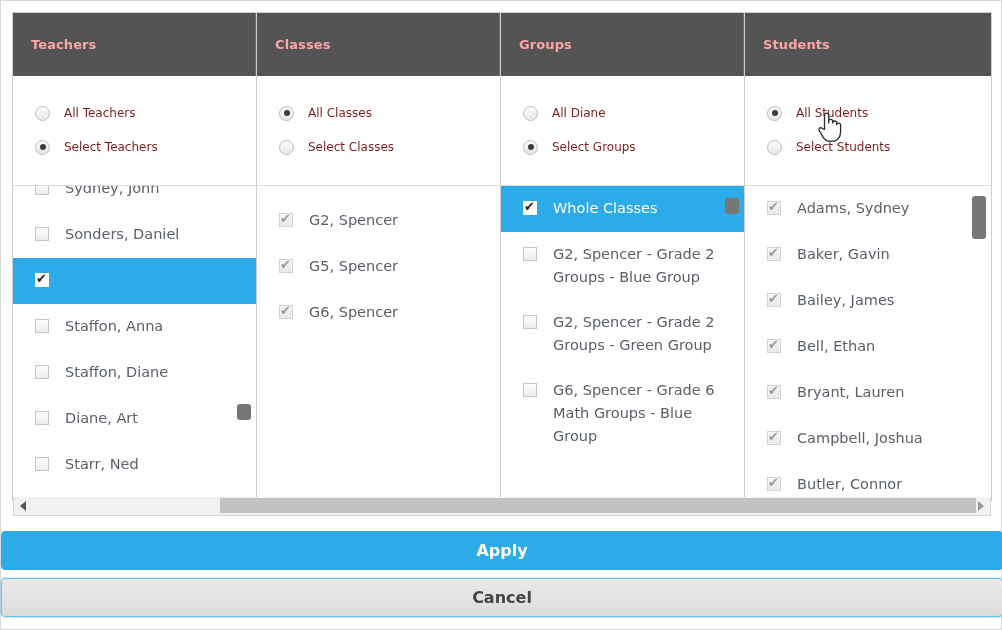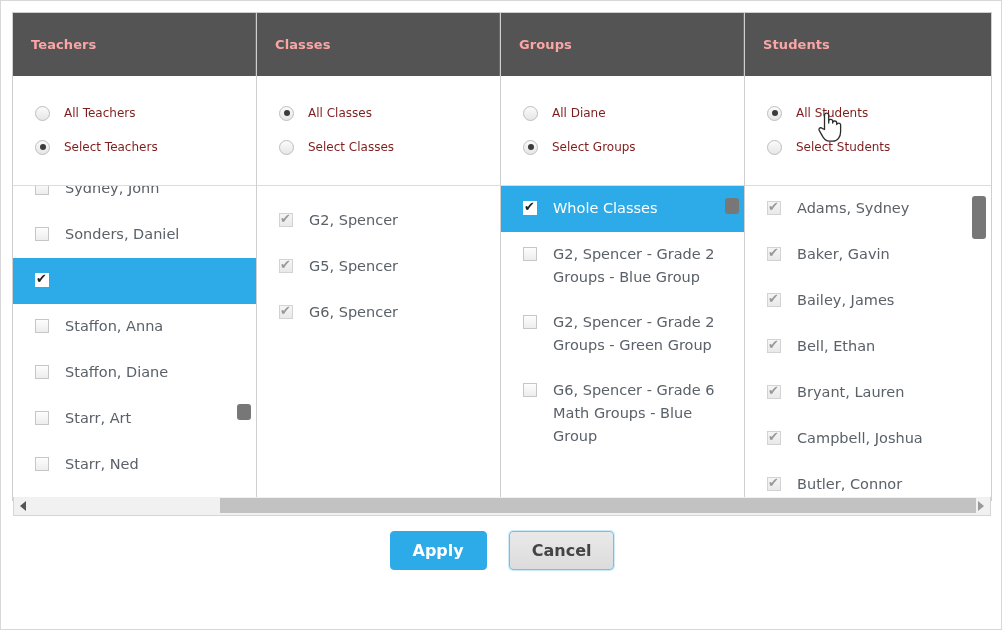--- a/index.html
+++ b/index.html
@@ -224,21 +224,22 @@
   }
 
   
   .footer {
     position: absolute;
     left: 0;
     top: 530px;
     width: 1002px;
     display: flex;
     justify-content: center;
-    gap: 22px;
+    gap: 8px;
+    flex-direction: column;
   }
   .btn {
     height: 39px;
     min-width: 86px;
     box-sizing: border-box;
     border-radius: 4px;
     font-size: 16px;
     font-weight: bold;
     display: flex;
     align-items: center;
@@ -305,21 +306,21 @@
               <div class="list-item">
                 <span class="cb"></span>
                 <span class="lbl">Staffon, Anna</span>
               </div>
               <div class="list-item">
                 <span class="cb"></span>
                 <span class="lbl">Staffon, Diane</span>
               </div>
               <div class="list-item">
                 <span class="cb"></span>
-                <span class="lbl">Starr, Art</span>
+                <span class="lbl">Diane, Art</span>
               </div>
               <div class="list-item">
                 <span class="cb"></span>
                 <span class="lbl">Starr, Ned</span>
               </div>
             </div>
             <div class="vthumb" style="top: 218px; height: 16px;"></div>
           </div>
         </div>
         <div class="col">

